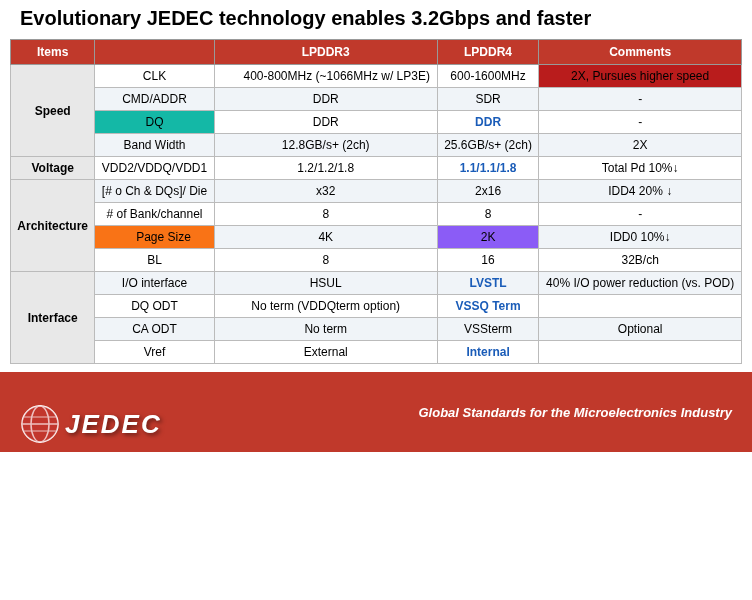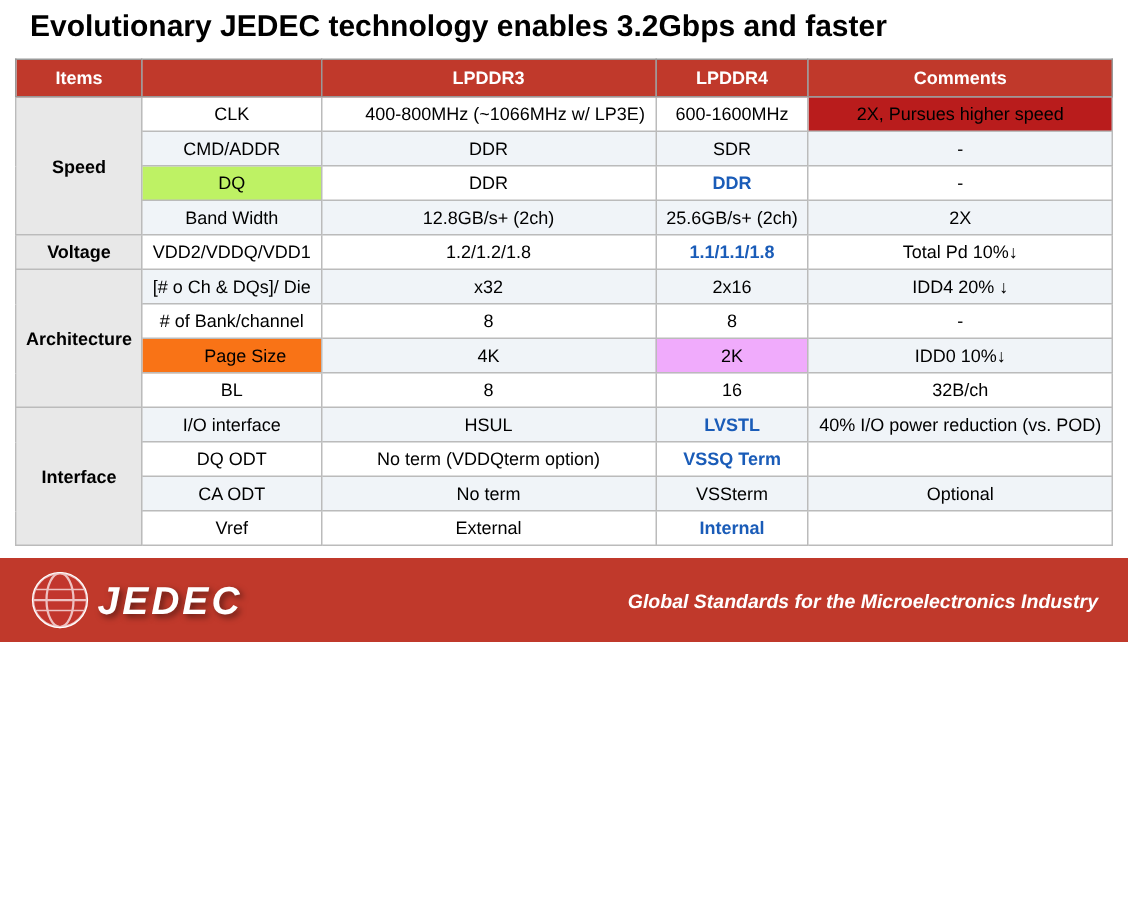--- a/index.html
+++ b/index.html
@@ -72,20 +72,21 @@
       background: #c0392b;
       display: flex;
       align-items: center;
       justify-content: space-between;
       padding: 8px 20px;
       margin-top: 8px;
     }
     .jedec-logo {
       display: flex;
       align-items: center;
+      margin-top: 24px;
     }
     .jedec-text {
       font-size: 26px;
       font-weight: 900;
       color: #fff;
       font-style: italic;
       letter-spacing: 2px;
       text-shadow: 2px 2px 4px rgba(0,0,0,0.5);
     }
     .jedec-globe {
@@ -125,21 +126,21 @@
             <td style="background: rgb(255, 255, 255);">600-1600MHz</td>
             <td style="background: #b91c1c;">2X, Pursues higher speed</td>
           </tr>
           <tr>
             <td style="background: rgb(240, 244, 248);">CMD/ADDR</td>
             <td style="background: rgb(240, 244, 248);">DDR</td>
             <td style="background: rgb(240, 244, 248);">SDR</td>
             <td style="background: rgb(240, 244, 248);">-</td>
           </tr>
           <tr>
-            <td style="background: #bef264;">DQ</td>
+            <td style="background: #14b8a6;">DQ</td>
             <td style="background: rgb(255, 255, 255);">DDR</td>
             <td class="blue-text" style="background: rgb(255, 255, 255);">DDR</td>
             <td style="background: rgb(255, 255, 255);">-</td>
           </tr>
           <tr>
             <td style="background: rgb(240, 244, 248);">Band Width</td>
             <td style="background: rgb(240, 244, 248);">12.8GB/s+ (2ch)</td>
             <td style="background: rgb(240, 244, 248);">25.6GB/s+ (2ch)</td>
             <td style="background: rgb(240, 244, 248);">2X</td>
           </tr>
@@ -159,21 +160,21 @@
           </tr>
           <tr>
             <td style="background: rgb(255, 255, 255);"># of Bank/channel</td>
             <td style="background: rgb(255, 255, 255);">8</td>
             <td style="background: rgb(255, 255, 255);">8</td>
             <td style="background: rgb(255, 255, 255);">-</td>
           </tr>
           <tr>
             <td style="background: #f97316; padding-left: 24px;">Page Size</td>
             <td style="background: rgb(240, 244, 248);">4K</td>
-            <td style="background: #f0abfc;">2K</td>
+            <td style="background: #8b5cf6;">2K</td>
             <td style="background: rgb(240, 244, 248);">IDD0 10%↓</td>
           </tr>
           <tr>
             <td style="background: rgb(255, 255, 255);">BL</td>
             <td style="background: rgb(255, 255, 255);">8</td>
             <td style="background: rgb(255, 255, 255);">16</td>
             <td style="background: rgb(255, 255, 255);">32B/ch</td>
           </tr>
           <tr>
             <td class="row-header-cell" rowspan="4" style="font-weight: bold; background: rgb(224, 224, 224);">Interface</td>

